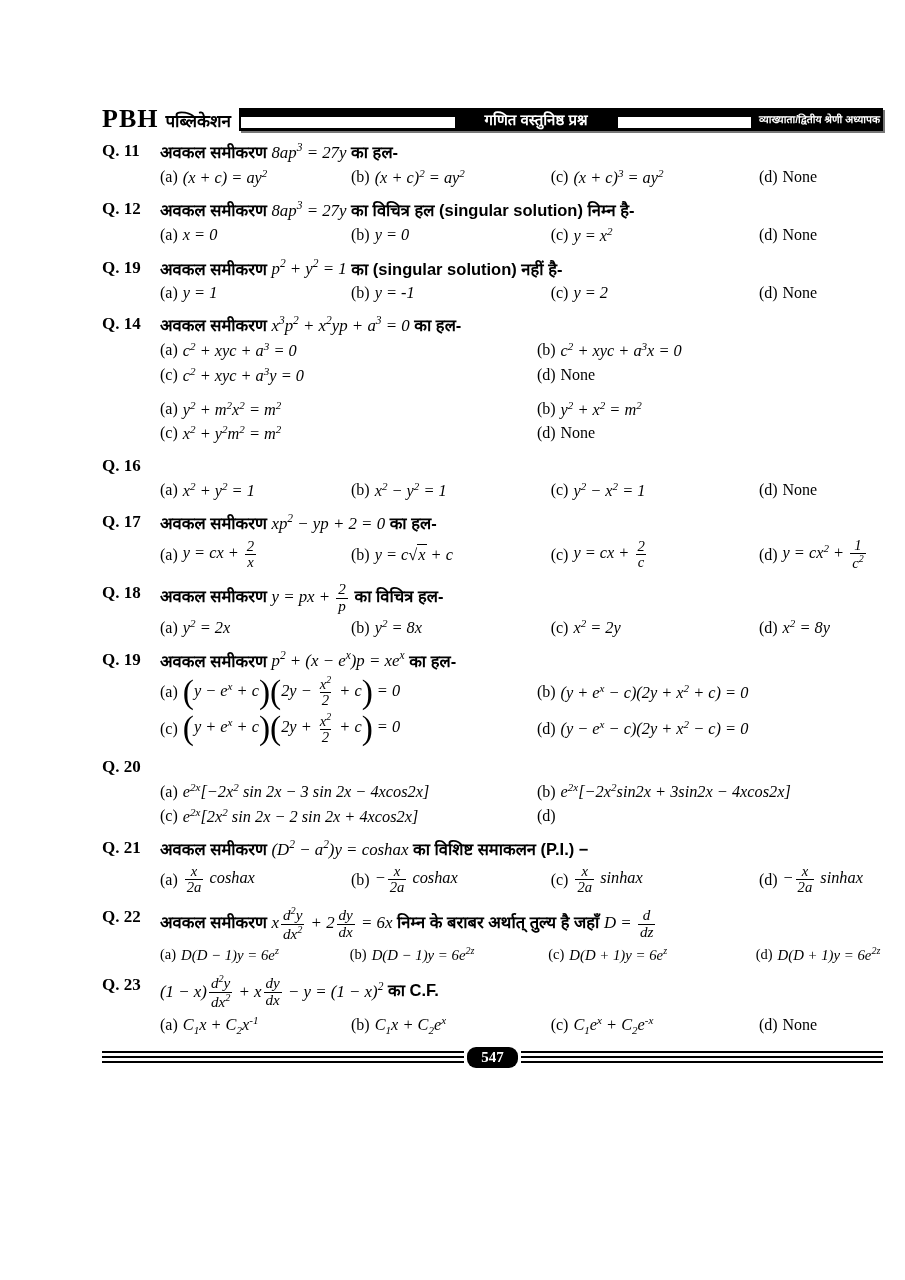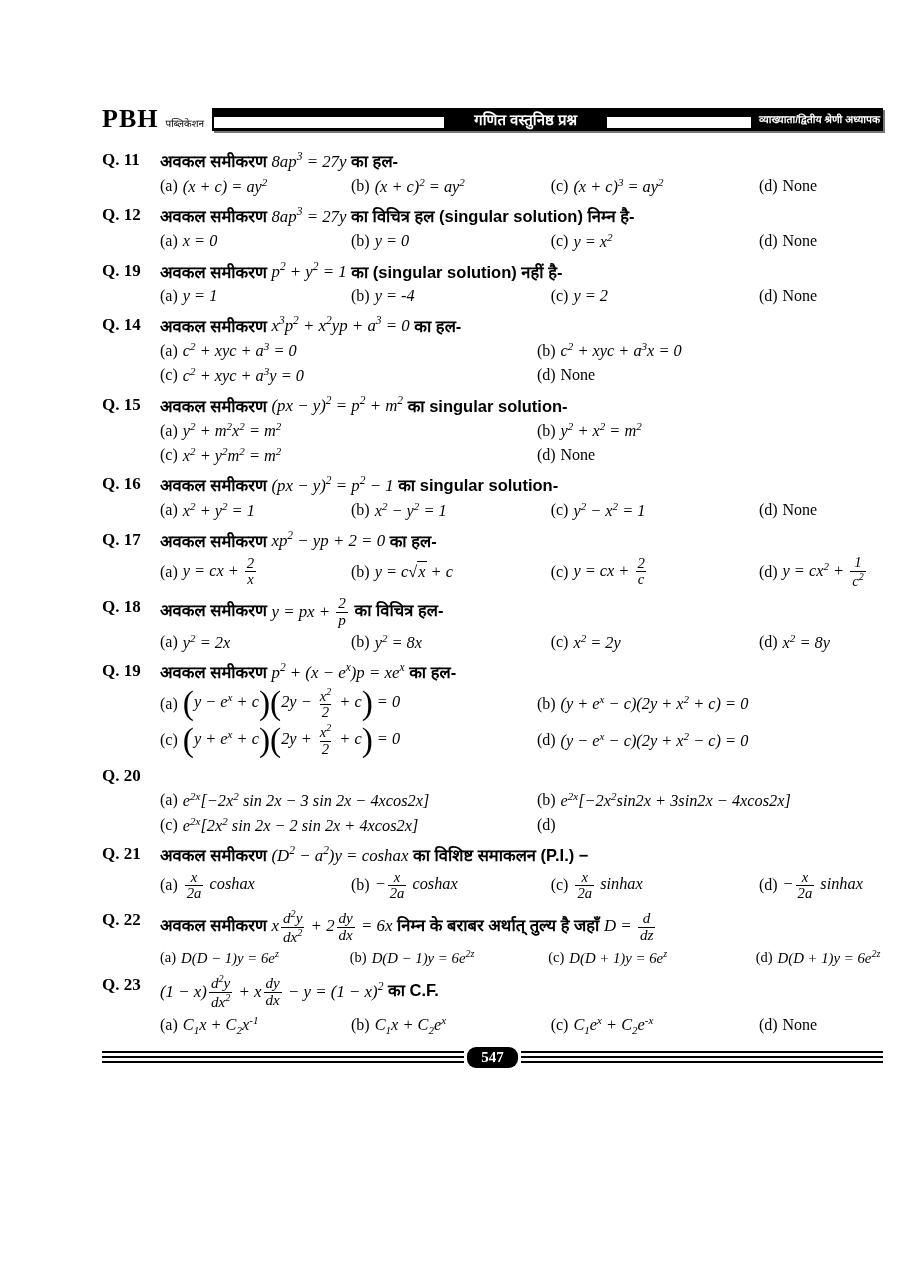--- a/index.html
+++ b/index.html
@@ -9,29 +9,29 @@
     display:flex;flex-direction:column;
     background:#fff;color:#000;
     font-family:"Liberation Sans", sans-serif;
     overflow:hidden;
     margin-left:36px;
   }
   
   .hdr{display:flex;align-items:center;height:30px;flex:none;}
   .brand{display:flex;align-items:baseline;flex:none;}
   .brand-en{font-family:"Liberation Serif",serif;font-weight:bold;font-size:26px;letter-spacing:1px;line-height:1;}
-  .brand-hi{font-weight:normal;font-size:10px;margin:0 8px 0 7px;}
+  .brand-hi{font-weight:bold;font-size:17px;margin:0 8px 0 7px;}
   .hbar{flex:1;display:flex;align-items:center;background:#000;height:23px;box-shadow:2px 2px 0 #777;}
   .inset{height:11px;background:#fff;margin-top:7px;}
   .inset-l{flex:1.6;margin-left:2px;}
   .inset-r{flex:1;}
   .hb-title{color:#fff;font-weight:bold;font-size:15px;white-space:nowrap;padding:8px 30px;}
   .hb-right{color:#fff;font-weight:bold;font-size:10.5px;white-space:nowrap;padding:0 3px 0 8px;}
   
-  #q-list{flex:1;display:flex;flex-direction:column;justify-content:space-between;padding-top:15px;}
+  #q-list{flex:1;display:flex;flex-direction:column;justify-content:space-between;padding-top:6px;}
   .q{}
   .q-line{display:flex;align-items:flex-start;}
   .q-no{flex:none;width:58px;font-family:"Liberation Serif",serif;font-weight:bold;font-size:17px;line-height:1.35;}
   .q-text{font-weight:bold;font-size:16.5px;line-height:1.35;}
   .m{font-family:"Liberation Serif",serif;font-style:italic;font-weight:normal;font-size:1.02em;}
   .opts{margin-left:58px;margin-top:2px;display:grid;column-gap:10px;row-gap:3px;align-items:center;font-size:16px;}
   .cols4{grid-template-columns:1.05fr 1.1fr 1.15fr 0.72fr;}
   .cols2{grid-template-columns:1.06fr 1fr;}
   .opts.compact{font-size:14.5px;column-gap:4px;}
   .opt{display:flex;align-items:center;gap:5px;white-space:nowrap;}
@@ -124,21 +124,21 @@
         <span class="q-no">Q. 19</span>
         <span class="q-text">अवकल समीकरण <span class="m">p<sup>2</sup> + y<sup>2</sup> = 1</span> का (singular solution) नहीं है-</span>
       </div>
       <div class="opts cols4">
           <span class="opt">
             <span class="opt-label">(a)</span>
             <span class="opt-body"><span class="m">y = 1</span></span>
           </span>
           <span class="opt">
             <span class="opt-label">(b)</span>
-            <span class="opt-body"><span class="m">y = -4</span></span>
+            <span class="opt-body"><span class="m">y = -1</span></span>
           </span>
           <span class="opt">
             <span class="opt-label">(c)</span>
             <span class="opt-body"><span class="m">y = 2</span></span>
           </span>
           <span class="opt">
             <span class="opt-label">(d)</span>
             <span class="opt-body">None</span>
           </span>
         </div>
@@ -163,24 +163,20 @@
             <span class="opt-body"><span class="m">c<sup>2</sup> + xyc + a<sup>3</sup>y = 0</span></span>
           </span>
           <span class="opt">
             <span class="opt-label">(d)</span>
             <span class="opt-body">None</span>
           </span>
         </div>
     </section>
 
     <section class="q">
-      <div class="q-line">
-        <span class="q-no">Q. 15</span>
-        <span class="q-text">अवकल समीकरण <span class="m">(px − y)<sup>2</sup> = p<sup>2</sup> + m<sup>2</sup></span> का singular solution-</span>
-      </div>
       <div class="opts cols2">
           <span class="opt">
             <span class="opt-label">(a)</span>
             <span class="opt-body"><span class="m">y<sup>2</sup> + m<sup>2</sup>x<sup>2</sup> = m<sup>2</sup></span></span>
           </span>
           <span class="opt">
             <span class="opt-label">(b)</span>
             <span class="opt-body"><span class="m">y<sup>2</sup> + x<sup>2</sup> = m<sup>2</sup></span></span>
           </span>
           <span class="opt">
@@ -190,21 +186,20 @@
           <span class="opt">
             <span class="opt-label">(d)</span>
             <span class="opt-body">None</span>
           </span>
         </div>
     </section>
 
     <section class="q">
       <div class="q-line">
         <span class="q-no">Q. 16</span>
-        <span class="q-text">अवकल समीकरण <span class="m">(px − y)<sup>2</sup> = p<sup>2</sup> − 1</span> का singular solution-</span>
       </div>
       <div class="opts cols4">
           <span class="opt">
             <span class="opt-label">(a)</span>
             <span class="opt-body"><span class="m">x<sup>2</sup> + y<sup>2</sup> = 1</span></span>
           </span>
           <span class="opt">
             <span class="opt-label">(b)</span>
             <span class="opt-body"><span class="m">x<sup>2</sup> − y<sup>2</sup> = 1</span></span>
           </span>

